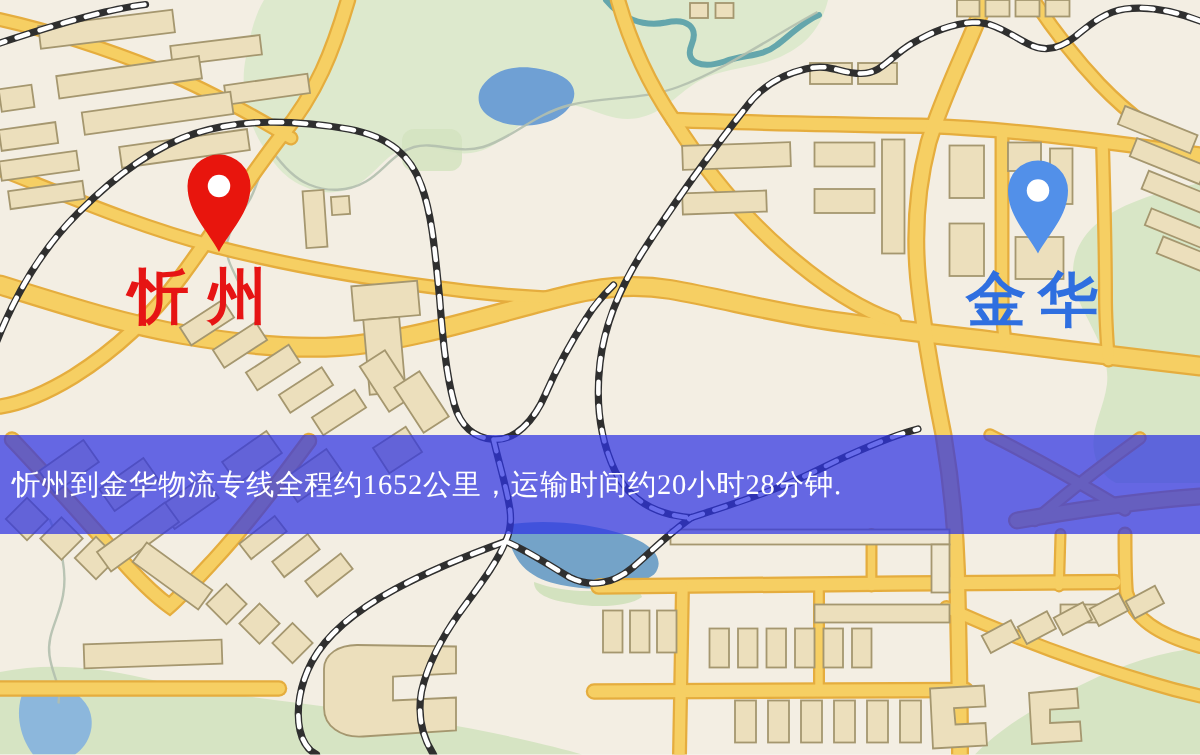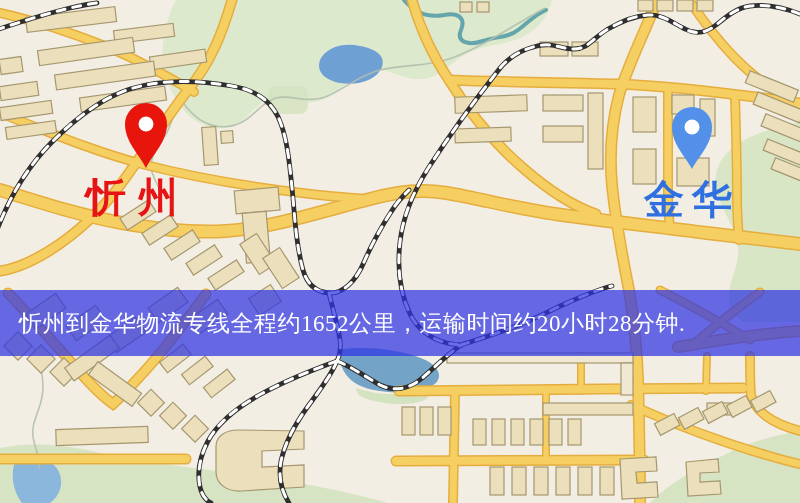--- a/index.html
+++ b/index.html
@@ -5,21 +5,21 @@
   html,body{margin:0;padding:0;}
   body{width:800px;height:503px;overflow:hidden;font-family:"Liberation Sans",sans-serif;}
   #map{position:relative;width:800px;height:503px;background:#f3eee3;overflow:hidden;}
   #map svg{position:absolute;left:0;top:0;display:block;}
   .city-label{position:absolute;font-family:"Liberation Serif",serif;font-weight:bold;
     font-size:40px;line-height:1;white-space:nowrap;user-select:none;}
   #origin-label{left:86px;top:178px;color:#e61414;letter-spacing:12px;}
   #dest-label{left:644px;top:180px;color:#2f6fe0;letter-spacing:8px;}
   #banner{position:absolute;left:0;top:290px;width:800px;height:66px;
     background:rgba(46,51,227,0.72);display:flex;align-items:center;}
-  #banner .txt{color:#ffffff;font-size:23px;padding-left:19px;letter-spacing:0.5px;
+  #banner .txt{color:#ffffff;font-size:19px;padding-left:8px;letter-spacing:0.5px;
     font-family:"Liberation Serif",serif;white-space:nowrap;}
   .pin{position:absolute;}
 </style>
 </head>
 <body>
 
 <div id="map">
 
 <svg width="800" height="503" viewBox="0 0 800 503">
   <defs>

